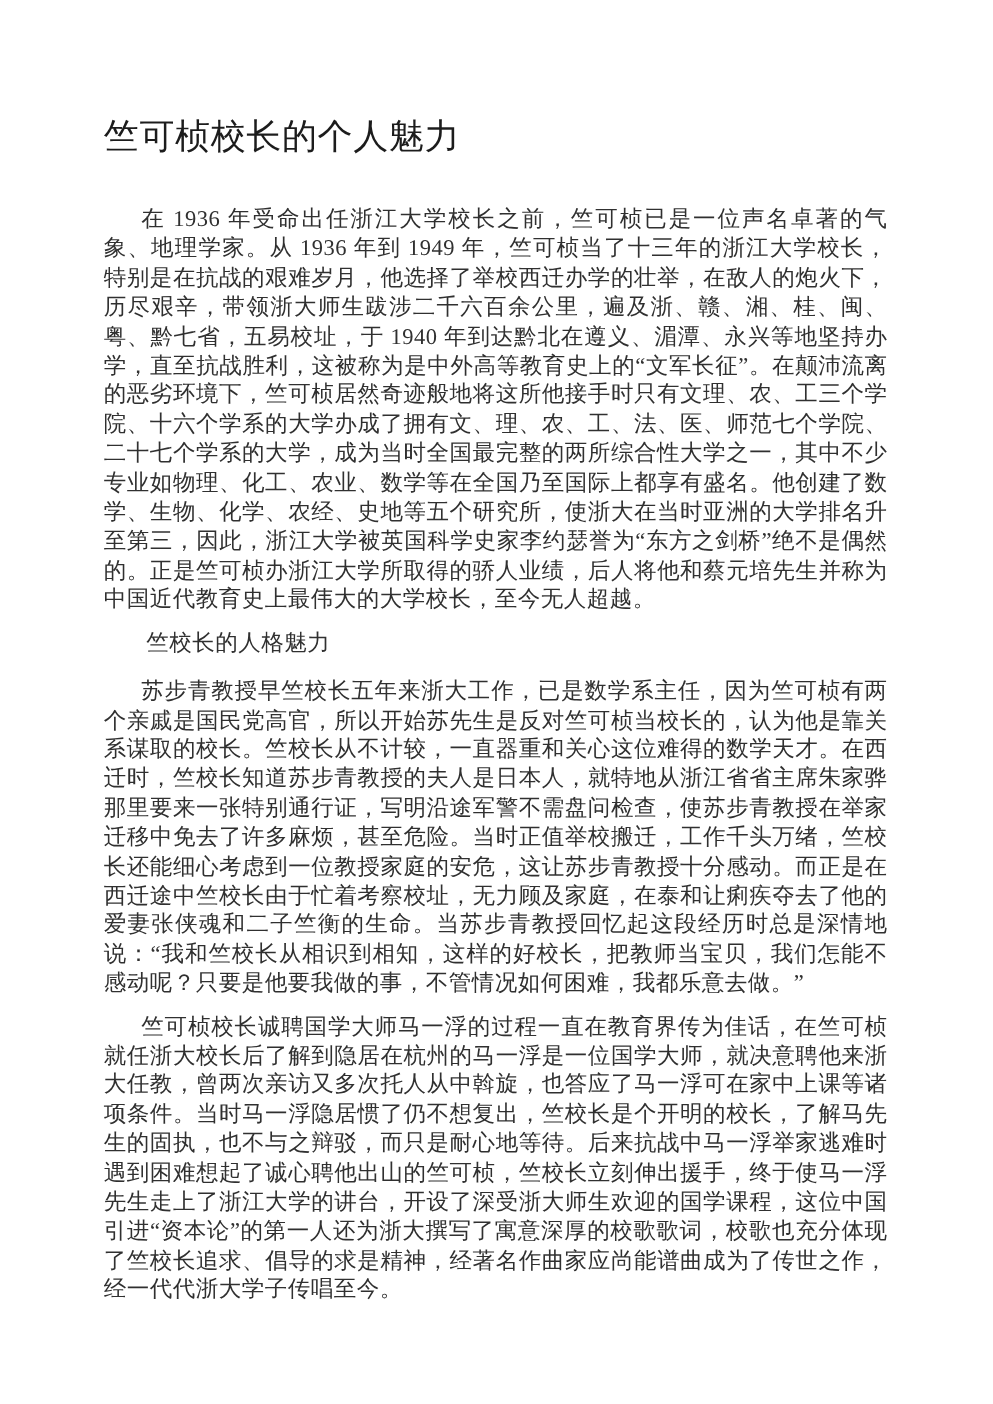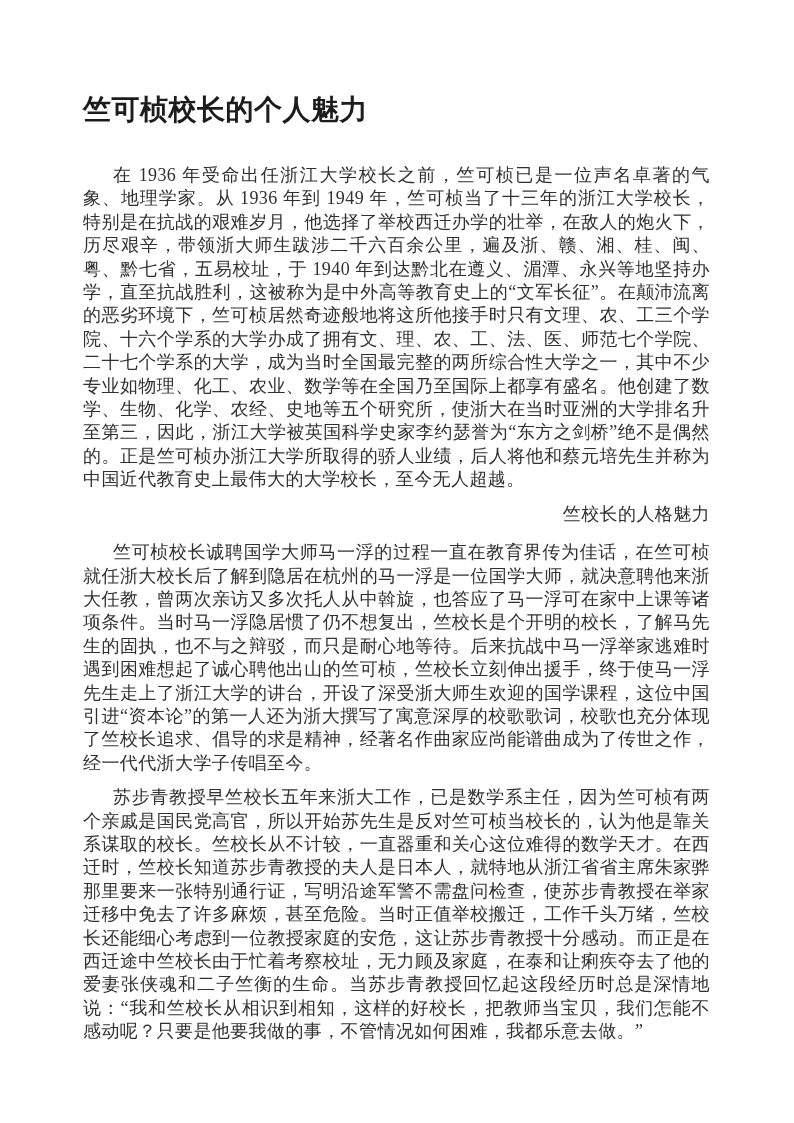--- a/index.html
+++ b/index.html
@@ -16,52 +16,52 @@
   .page {
     box-sizing: border-box;
     width: 794px;
     height: 1123px;
     background: #ffffff;
     padding: 92px 84px 0 83px;
   }
   .doc-title {
     font-size: 28px;
     line-height: 35px;
-    font-weight: 700;
+    font-weight: 400;
     color: #1c1c1c;
     margin: 0 0 37px 0;
     letter-spacing: 0.5px;
   }
   .para {
     font-size: 18px;
     line-height: 23.4px;
     letter-spacing: 0.4px;
     color: #303030;
     text-align: justify;
     text-indent: 30px;
     margin: 11px 0 11px 0;
     word-break: break-all;
   }
   .section-heading {
     font-size: 18px;
     line-height: 23.4px;
     letter-spacing: 0.4px;
     color: #303030;
-    text-align: right;
+    text-align: left;
     text-indent: 34px;
     margin: 0 0 15px 0;
     font-weight: 400;
   }
 </style>
 </head>
 <body>
 
 <div class="page">
   <h1 class="doc-title">竺可桢校长的个人魅力</h1>
 
   <p class="para">在 1936 年受命出任浙江大学校长之前，竺可桢已是一位声名卓著的气象、地理学家。从 1936 年到 1949 年，竺可桢当了十三年的浙江大学校长，特别是在抗战的艰难岁月，他选择了举校西迁办学的壮举，在敌人的炮火下，历尽艰辛，带领浙大师生跋涉二千六百余公里，遍及浙、赣、湘、桂、闽、粤、黔七省，五易校址，于 1940 年到达黔北在遵义、湄潭、永兴等地坚持办学，直至抗战胜利，这被称为是中外高等教育史上的“文军长征”。在颠沛流离的恶劣环境下，竺可桢居然奇迹般地将这所他接手时只有文理、农、工三个学院、十六个学系的大学办成了拥有文、理、农、工、法、医、师范七个学院、二十七个学系的大学，成为当时全国最完整的两所综合性大学之一，其中不少专业如物理、化工、农业、数学等在全国乃至国际上都享有盛名。他创建了数学、生物、化学、农经、史地等五个研究所，使浙大在当时亚洲的大学排名升至第三，因此，浙江大学被英国科学史家李约瑟誉为“东方之剑桥”绝不是偶然的。正是竺可桢办浙江大学所取得的骄人业绩，后人将他和蔡元培先生并称为中国近代教育史上最伟大的大学校长，至今无人超越。</p>
 
   <p class="section-heading">竺校长的人格魅力</p>
 
+  <p class="para">苏步青教授早竺校长五年来浙大工作，已是数学系主任，因为竺可桢有两个亲戚是国民党高官，所以开始苏先生是反对竺可桢当校长的，认为他是靠关系谋取的校长。竺校长从不计较，一直器重和关心这位难得的数学天才。在西迁时，竺校长知道苏步青教授的夫人是日本人，就特地从浙江省省主席朱家骅那里要来一张特别通行证，写明沿途军警不需盘问检查，使苏步青教授在举家迁移中免去了许多麻烦，甚至危险。当时正值举校搬迁，工作千头万绪，竺校长还能细心考虑到一位教授家庭的安危，这让苏步青教授十分感动。而正是在西迁途中竺校长由于忙着考察校址，无力顾及家庭，在泰和让痢疾夺去了他的爱妻张侠魂和二子竺衡的生命。当苏步青教授回忆起这段经历时总是深情地说：“我和竺校长从相识到相知，这样的好校长，把教师当宝贝，我们怎能不感动呢？只要是他要我做的事，不管情况如何困难，我都乐意去做。”</p>
+
   <p class="para">竺可桢校长诚聘国学大师马一浮的过程一直在教育界传为佳话，在竺可桢就任浙大校长后了解到隐居在杭州的马一浮是一位国学大师，就决意聘他来浙大任教，曾两次亲访又多次托人从中斡旋，也答应了马一浮可在家中上课等诸项条件。当时马一浮隐居惯了仍不想复出，竺校长是个开明的校长，了解马先生的固执，也不与之辩驳，而只是耐心地等待。后来抗战中马一浮举家逃难时遇到困难想起了诚心聘他出山的竺可桢，竺校长立刻伸出援手，终于使马一浮先生走上了浙江大学的讲台，开设了深受浙大师生欢迎的国学课程，这位中国引进“资本论”的第一人还为浙大撰写了寓意深厚的校歌歌词，校歌也充分体现了竺校长追求、倡导的求是精神，经著名作曲家应尚能谱曲成为了传世之作，经一代代浙大学子传唱至今。</p>
-
-  <p class="para">苏步青教授早竺校长五年来浙大工作，已是数学系主任，因为竺可桢有两个亲戚是国民党高官，所以开始苏先生是反对竺可桢当校长的，认为他是靠关系谋取的校长。竺校长从不计较，一直器重和关心这位难得的数学天才。在西迁时，竺校长知道苏步青教授的夫人是日本人，就特地从浙江省省主席朱家骅那里要来一张特别通行证，写明沿途军警不需盘问检查，使苏步青教授在举家迁移中免去了许多麻烦，甚至危险。当时正值举校搬迁，工作千头万绪，竺校长还能细心考虑到一位教授家庭的安危，这让苏步青教授十分感动。而正是在西迁途中竺校长由于忙着考察校址，无力顾及家庭，在泰和让痢疾夺去了他的爱妻张侠魂和二子竺衡的生命。当苏步青教授回忆起这段经历时总是深情地说：“我和竺校长从相识到相知，这样的好校长，把教师当宝贝，我们怎能不感动呢？只要是他要我做的事，不管情况如何困难，我都乐意去做。”</p>
 </div>
 
 </body></html>

